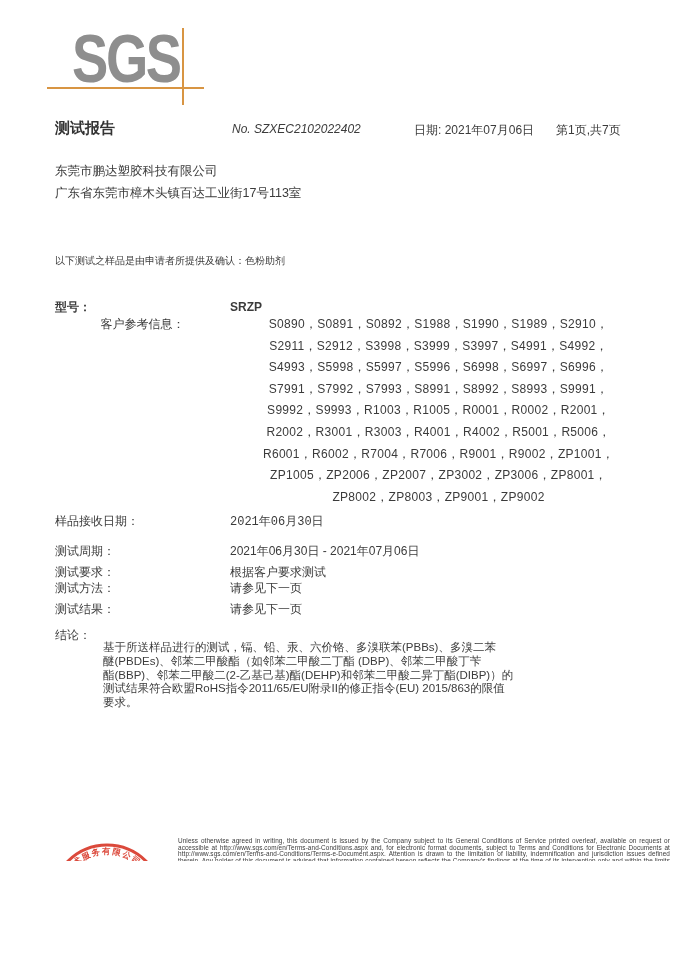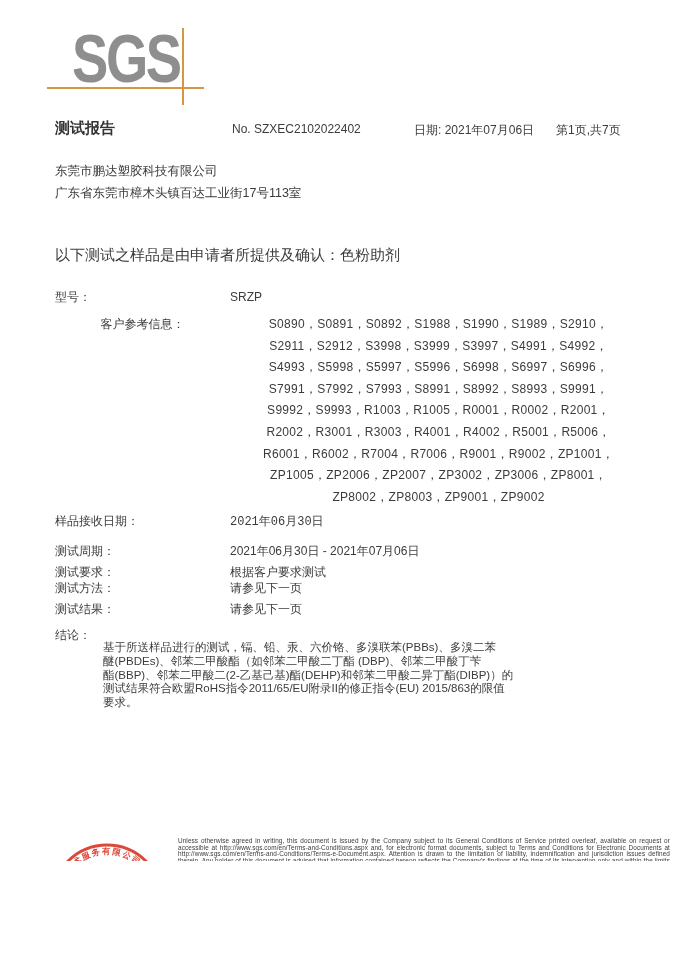--- a/index.html
+++ b/index.html
@@ -11,32 +11,32 @@
   
   .logo-text{
     position:absolute;left:72px;top:24px;font-size:68px;font-weight:bold;
     color:#8e8e8e;letter-spacing:-3px;transform:scaleX(.8);transform-origin:left top;
     line-height:1;
   }
   .logo-hline{position:absolute;left:47px;top:87px;width:157px;height:2px;background:#d89543;}
   .logo-vline{position:absolute;left:182px;top:28px;width:2px;height:77px;background:#d89543;}
   
   .doc-title{position:absolute;left:55px;top:119px;font-size:15px;font-weight:bold;color:#333;}
-  .report-no{position:absolute;left:232px;top:122px;font-size:12px;}
+  .report-no{position:absolute;left:232px;top:122px;font-size:12px;font-style:italic;}
   .date-info{position:absolute;left:414px;top:122px;font-size:12px;}
   .page-info{position:absolute;left:556px;top:122px;font-size:12px;}
   
   .company-block{position:absolute;left:55px;top:160px;font-size:12.5px;line-height:22px;}
-  .intro-line{position:absolute;left:55px;top:246px;font-size:15px;}
+  .intro-line{position:absolute;left:55px;top:254px;font-size:10px;}
   
   .row{position:absolute;left:55px;width:592px;display:flex;font-size:12px;line-height:16px;}
   .row .lbl{width:175px;flex:none;}
   .row .val{flex:1;}
   .row-job{top:267px;}
-  .row-model{top:289px;}
+  .row-model{top:299px;font-weight:bold;}
   .row-ref{top:314px;text-align:center;}
   .row-ref .lbl{line-height:21.6px;}
   .row-ref .val{white-space:pre-line;line-height:21.6px;letter-spacing:.3px;}
   .row-received{top:514px;font-family:Liberation Mono, monospace;}
   .row-period{top:543px;}
   .row-request{top:564px;}
   .row-method{top:580px;}
   .row-result{top:601px;}
   .row-conclusion{top:627px;flex-direction:column;}
   .row-conclusion .val{

